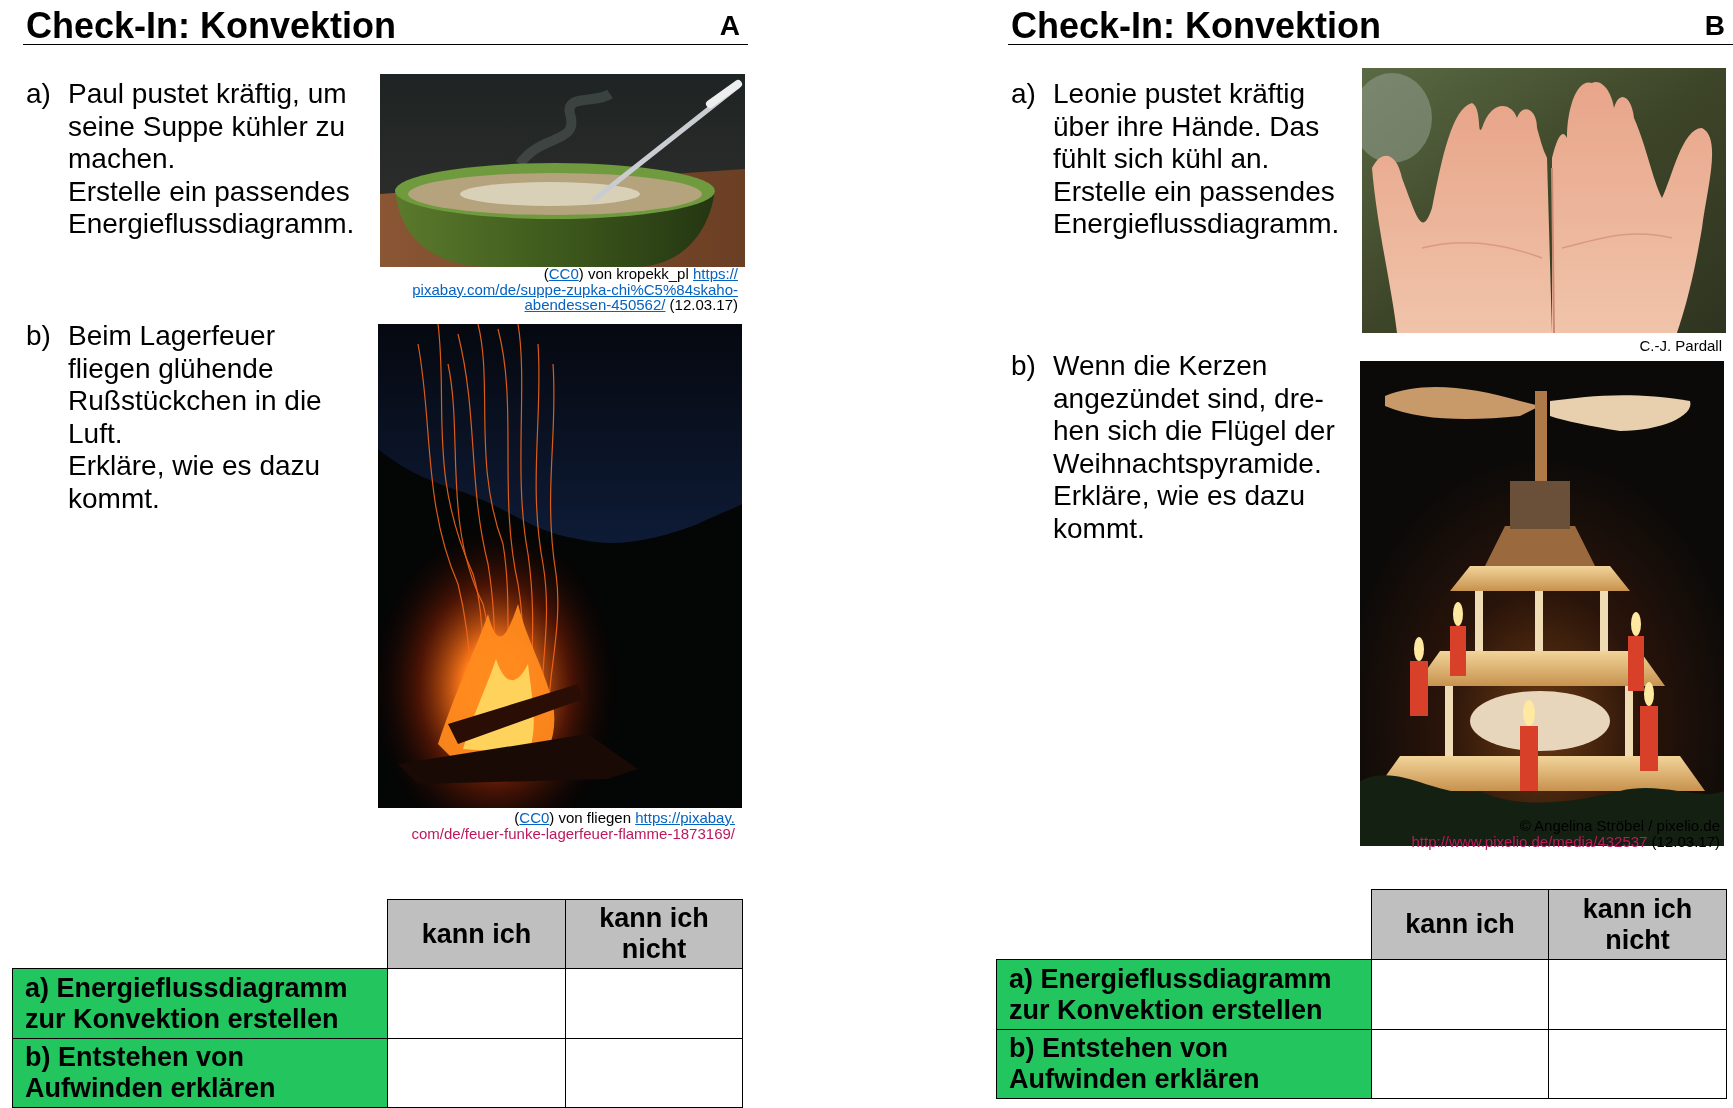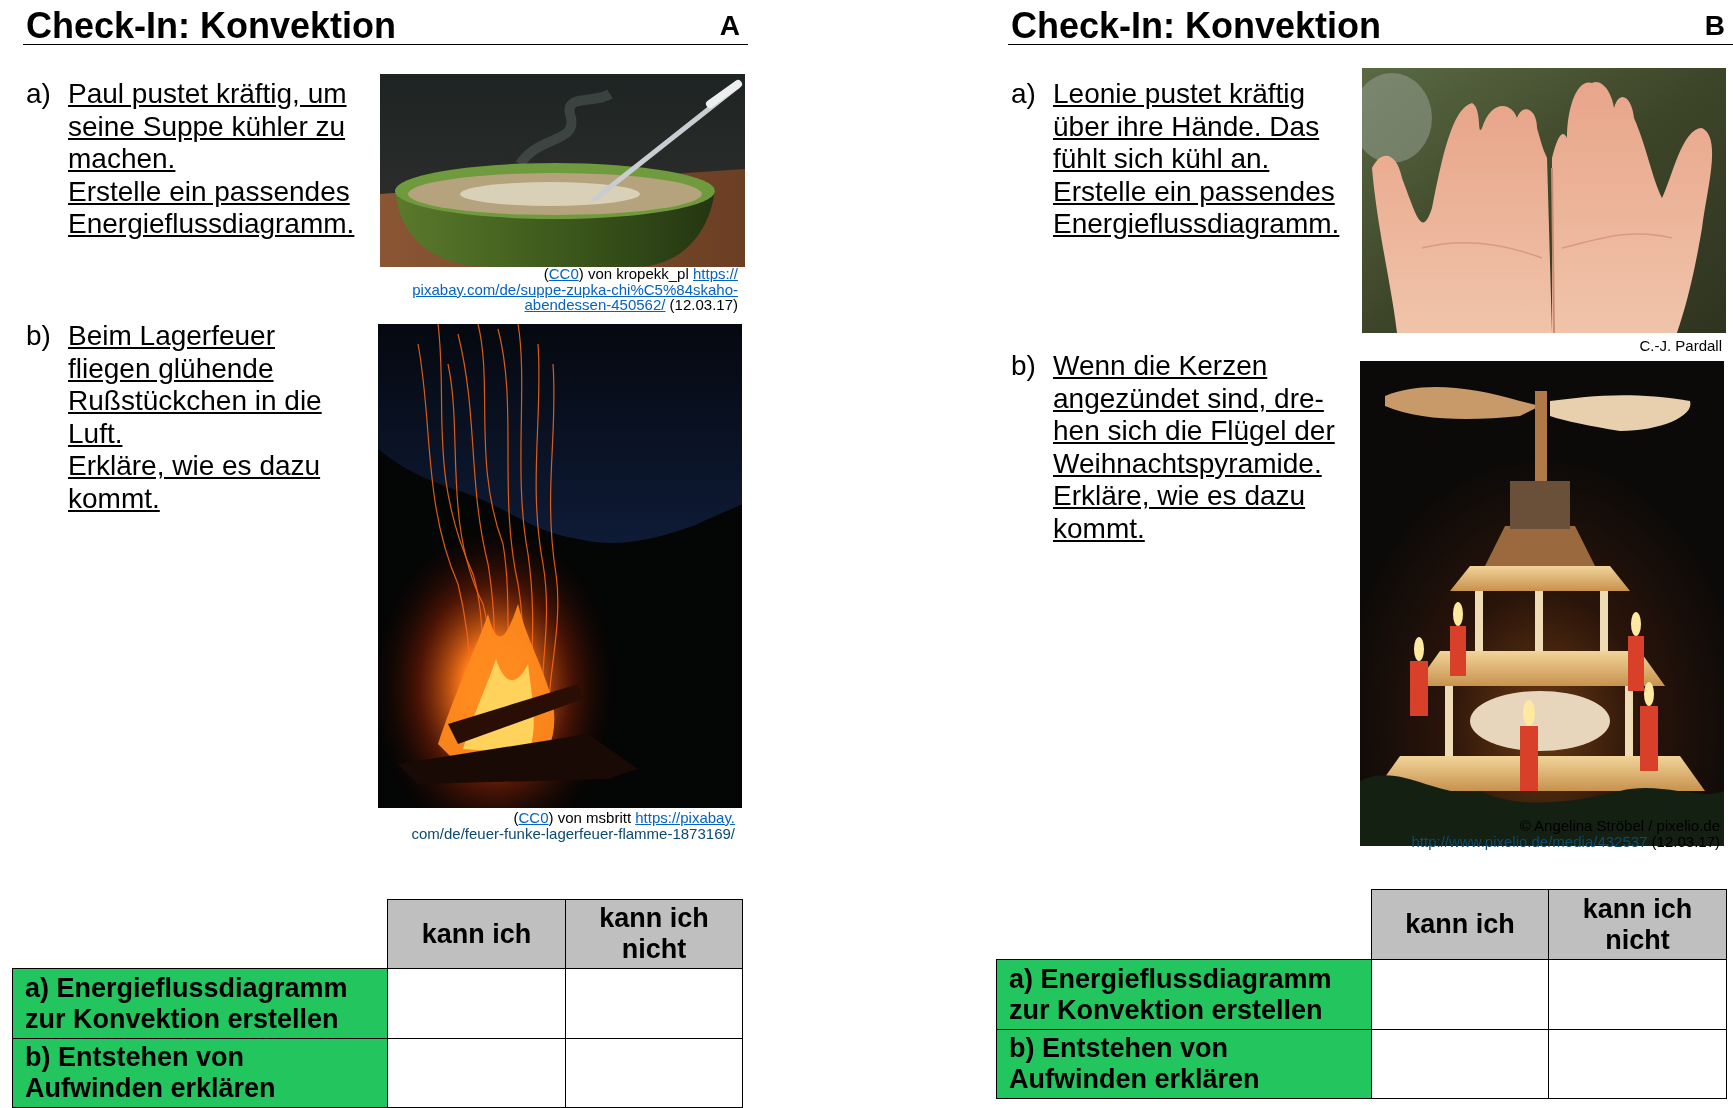--- a/index.html
+++ b/index.html
@@ -10,24 +10,24 @@
     .abs { position: absolute; }
     .sheet-title {
       font-weight: bold; font-size: 36px; line-height: 32px;
     }
     .sheet-letter {
       font-weight: bold; font-size: 28px; line-height: 32px; text-align: right;
     }
     .rule { height: 0; border-top: 1.5px solid #000; }
     .task { font-size: 28px; line-height: 32.5px; }
     .task .lbl { position: absolute; left: 0; top: 0; }
-    .task .txt { position: absolute; left: 42px; top: 0; white-space: pre-line; text-decoration: underline; }
+    .task .txt { position: absolute; left: 42px; top: 0; white-space: pre-line; }
     .credit { font-size: 15px; line-height: 15.5px; text-align: right; color: #000; }
     .credit .link { color: #0563c1; text-decoration: underline; }
-    .credit .plainlink { color: #0c4a6e; }
+    .credit .plainlink { color: #be185d; }
     .photo { overflow: hidden; }
     .photo svg { display: block; width: 100%; height: 100%; }
     table.check {
       position: absolute; border-collapse: collapse; table-layout: fixed;
       font-family: Liberation Sans, sans-serif; font-weight: bold;
     }
     table.check td {
       border: 1.5px solid #000; padding: 0; vertical-align: middle;
       font-size: 27px; line-height: 31px;
     }
@@ -126,21 +126,21 @@
         <path d="M175,40 C180,110 165,170 178,250 C185,300 170,350 170,395"></path>
         <path d="M70,40 C85,110 65,200 105,280 C118,330 110,370 118,410"></path>
       </g>
       <path d="M60,420 C80,360 100,320 110,290 C120,330 130,310 140,280 C150,320 165,340 175,380 C180,410 170,430 160,440 L80,440 Z" fill="#ff8a1e" opacity="0.95"></path>
       <path d="M85,425 C95,390 110,360 118,335 C128,365 140,360 150,340 C155,380 160,405 150,430 Z" fill="#ffd25c"></path>
       <path d="M20,440 L210,410 L260,445 L230,455 L40,460 Z" fill="#1a0a05"></path>
       <path d="M70,400 L200,360 L205,375 L80,420 Z" fill="#2a0e06"></path>
     </svg>
   </div>
   <div class="abs credit" style="left:395px; top:810px; width:340px;">
-    <span>(</span><span class="link">CC0</span><span>) von msbritt </span><span class="link">https://pixabay.</span><br>
+    <span>(</span><span class="link">CC0</span><span>) von fliegen </span><span class="link">https://pixabay.</span><br>
     <span class="plainlink">com/de/feuer-funke-lagerfeuer-flamme-1873169/</span>
   </div>
 
   <table class="check" style="left:12px; top:899px; width:730px;">
     <colgroup>
         <col style="width:375px">
         <col style="width:178px">
         <col style="width:177px">
       </colgroup>
     <tbody>

